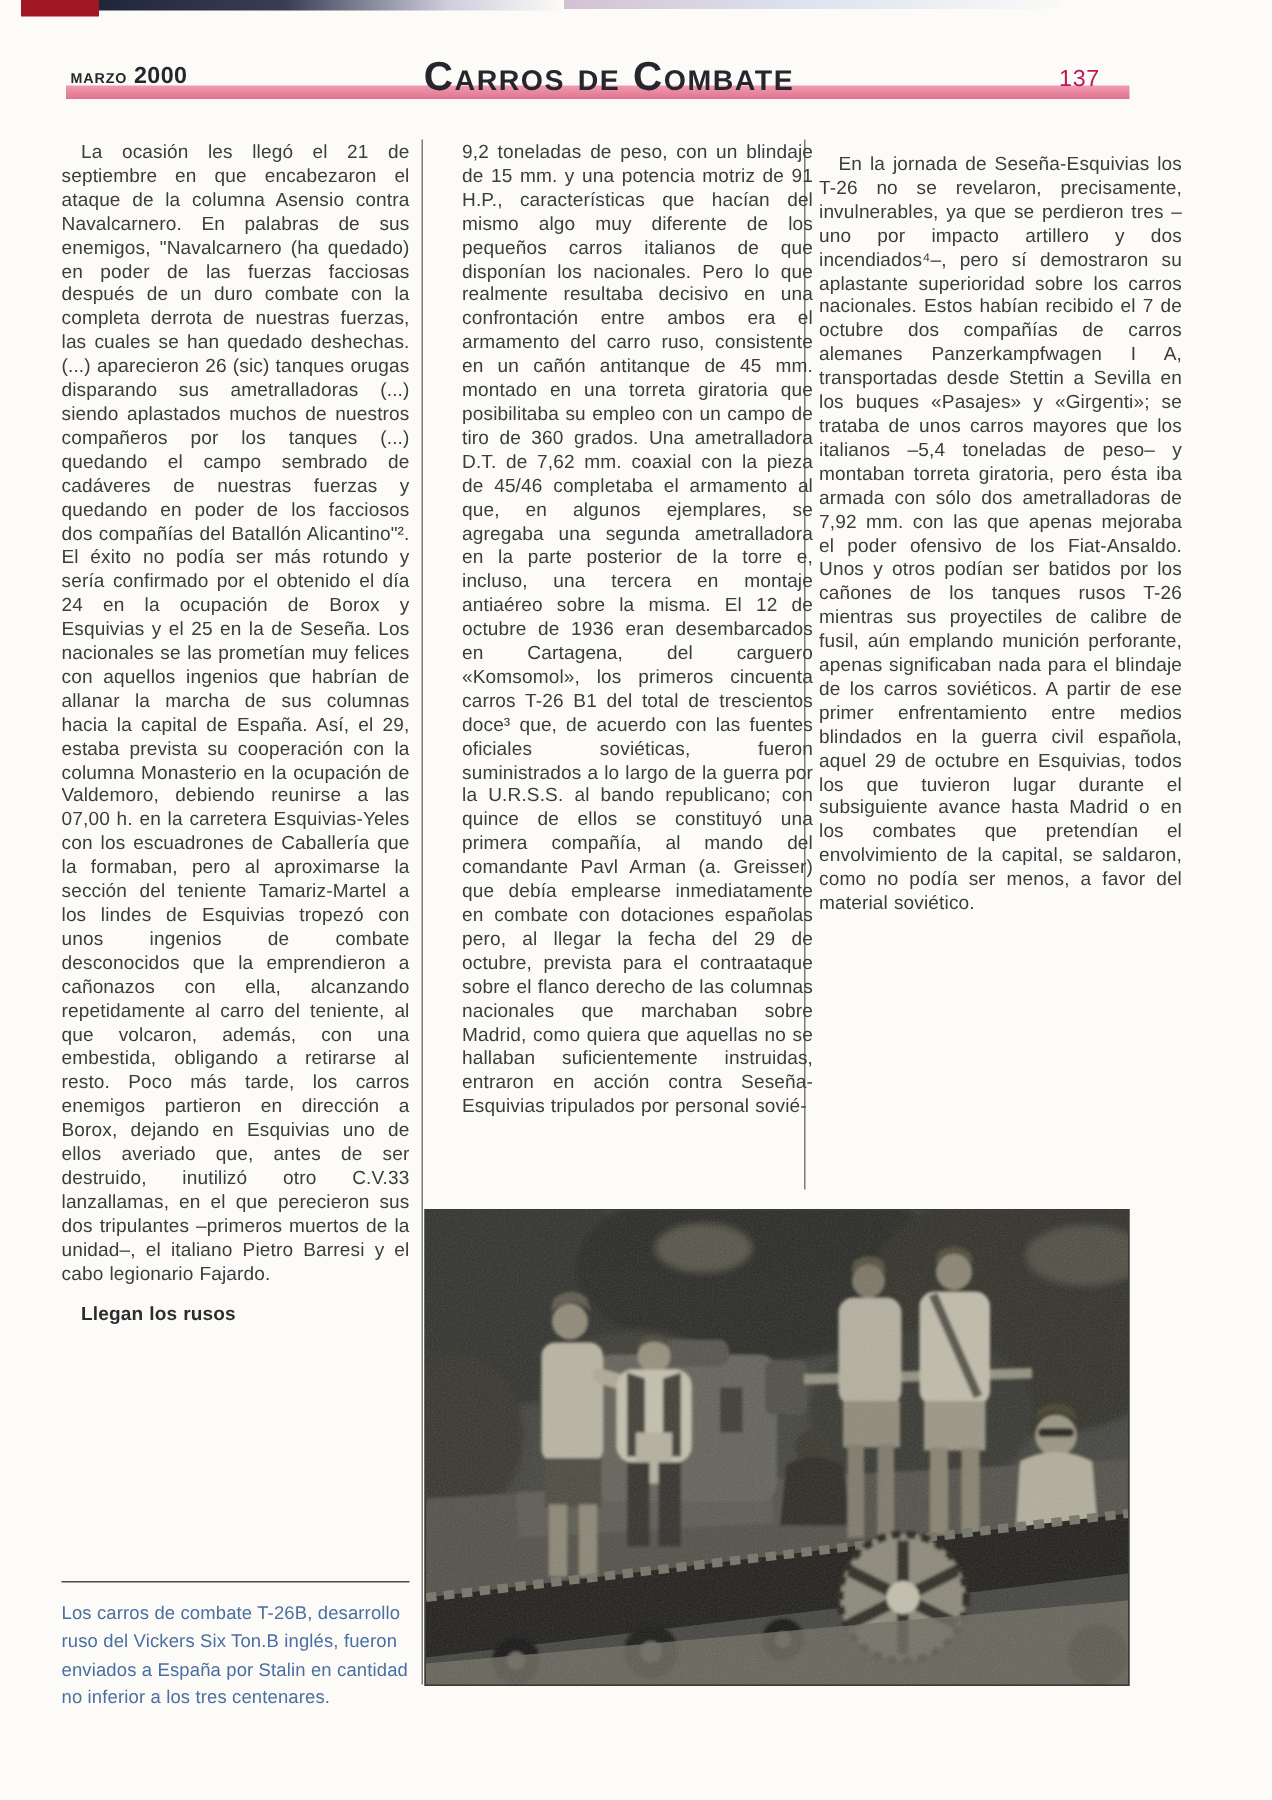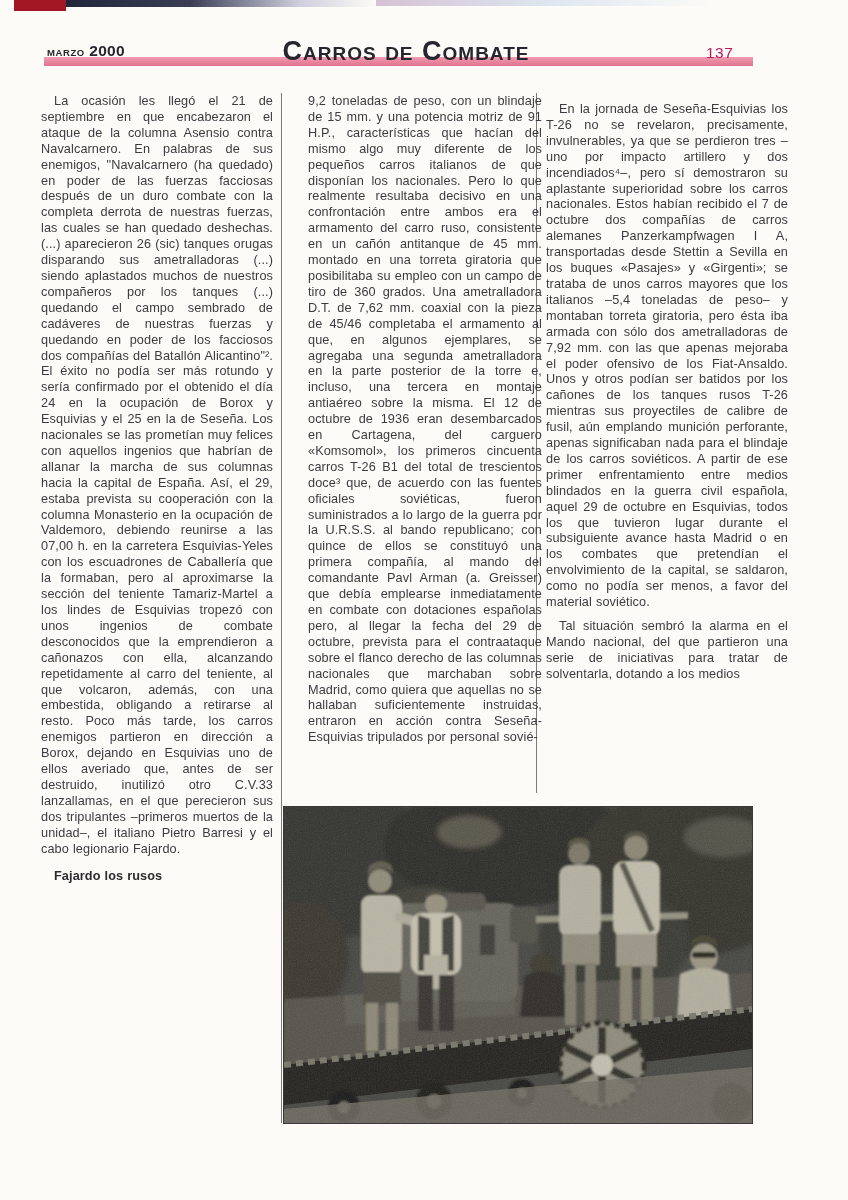--- a/index.html
+++ b/index.html
@@ -63,30 +63,29 @@
     <span class="y">2000</span>
   </div>
   <div class="title">Carros de Combate</div>
   <div class="pagenum">137</div>
 
   <div class="vrule vrule1"></div>
   <div class="vrule vrule2"></div>
 
   <div class="col col1">
     <p class="indent"><span>La ocasión les llegó el 21 de septiembre en que encabezaron el ataque de la columna Asensio contra Navalcarnero. En palabras de sus enemigos, "</span><span class="it">Navalcarnero (ha quedado) en poder de las fuerzas facciosas después de un duro combate con la completa derrota de nuestras fuerzas, las cuales se han quedado deshechas. (...) aparecieron 26 (sic) tanques orugas disparando sus ametralladoras (...) siendo aplastados muchos de nuestros compañeros por los tanques (...) quedando el campo sembrado de cadáveres de nuestras fuerzas y quedando en poder de los facciosos dos compañías del Batallón Alicantino</span><span>"². El éxito no podía ser más rotundo y sería confirmado por el obtenido el día 24 en la ocupación de Borox y Esquivias y el 25 en la de Seseña. Los nacionales se las prometían muy felices con aquellos ingenios que habrían de allanar la marcha de sus columnas hacia la capital de España. Así, el 29, estaba prevista su cooperación con la columna Monasterio en la ocupación de Valdemoro, debiendo reunirse a las 07,00 h. en la carretera Esquivias-Yeles con los escuadrones de Caballería que la formaban, pero al aproximarse la sección del teniente Tamariz-Martel a los lindes de Esquivias tropezó con unos ingenios de combate desconocidos que la emprendieron a cañonazos con ella, alcanzando repetidamente al carro del teniente, al que volcaron, además, con una embestida, obligando a retirarse al resto. Poco más tarde, los carros enemigos partieron en dirección a Borox, dejando en Esquivias uno de ellos averiado que, antes de ser destruido, inutilizó otro C.V.33 lanzallamas, en el que perecieron sus dos tripulantes –primeros muertos de la unidad–, el italiano Pietro Barresi y el cabo legionario Fajardo.</span></p>
-    <p class="subhead">Fajardo los rusos</p>
+    <p class="subhead">Llegan los rusos</p>
   </div>
 
   <div class="col col2">
     <p><span>9,2 toneladas de peso, con un blindaje de 15 mm. y una potencia motriz de 91 H.P., características que hacían del mismo algo muy diferente de los pequeños carros italianos de que disponían los nacionales. Pero lo que realmente resultaba decisivo en una confrontación entre ambos era el armamento del carro ruso, consistente en un cañón antitanque de 45 mm. montado en una torreta giratoria que posibilitaba su empleo con un campo de tiro de 360 grados. Una ametralladora D.T. de 7,62 mm. coaxial con la pieza de 45/46 completaba el armamento al que, en algunos ejemplares, se agregaba una segunda ametralladora en la parte posterior de la torre e, incluso, una tercera en montaje antiaéreo sobre la misma. El 12 de octubre de 1936 eran desembarcados en Cartagena, del carguero «</span><span class="it">Komsomol</span><span>», los primeros cincuenta carros T-26 B1 del total de trescientos doce³ que, de acuerdo con las fuentes oficiales soviéticas, fueron suministrados a lo largo de la guerra por la U.R.S.S. al bando republicano; con quince de ellos se constituyó una primera compañía, al mando del comandante Pavl Arman (a. Greisser) que debía emplearse inmediatamente en combate con dotaciones españolas pero, al llegar la fecha del 29 de octubre, prevista para el contraataque sobre el flanco derecho de las columnas nacionales que marchaban sobre Madrid, como quiera que aquellas no se hallaban suficientemente instruidas, entraron en acción contra Seseña-Esquivias tripulados por personal sovié-</span></p>
   </div>
 
   <div class="col col3">
     <p class="indent pgap"><span>En la jornada de Seseña-Esquivias los T-26 no se revelaron, precisamente, </span><span class="it">invulnerables</span><span>, ya que se perdieron tres –uno por impacto artillero y dos incendiados⁴–, pero sí demostraron su aplastante superioridad sobre los carros nacionales. Estos habían recibido el 7 de octubre dos compañías de carros alemanes </span><span class="it">Panzerkampfwagen I A</span><span>, transportadas desde Stettin a Sevilla en los buques «</span><span class="it">Pasajes</span><span>» y «</span><span class="it">Girgenti</span><span>»; se trataba de unos carros mayores que los italianos –5,4 toneladas de peso– y montaban torreta giratoria, pero ésta iba armada con sólo dos ametralladoras de 7,92 mm. con las que apenas mejoraba el poder ofensivo de los Fiat-Ansaldo. Unos y otros podían ser batidos por los cañones de los tanques rusos T-26 mientras sus proyectiles de calibre de fusil, aún emplando munición perforante, apenas significaban nada para el blindaje de los carros soviéticos. A partir de ese primer enfrentamiento entre medios blindados en la guerra civil española, aquel 29 de octubre en Esquivias, todos los que tuvieron lugar durante el subsiguiente avance hasta Madrid o en los combates que pretendían el envolvimiento de la capital, se saldaron, como no podía ser menos, a favor del material soviético.</span></p>
-    <p class="indent pgap">Tal situación sembró la alarma en el Mando nacional, del que partieron una serie de iniciativas para tratar de solventarla, dotando a los medios</p>
   </div>
 
   <div class="photo">
     <svg viewBox="0 0 468 316" preserveAspectRatio="none">
       <defs>
         <filter id="soft" x="-20%" y="-20%" width="140%" height="140%">
           <feGaussianBlur stdDeviation="1.2"></feGaussianBlur>
         </filter>
         <filter id="soft2" x="-20%" y="-20%" width="140%" height="140%">
           <feGaussianBlur stdDeviation="2.5"></feGaussianBlur>
@@ -187,14 +186,15 @@
           <circle cx="238" cy="286" r="5" fill="#6b695e"></circle>
         <circle cx="448" cy="296" r="20" fill="#1d1c18"></circle>
       </g>
 
       <path d="M0 302 L468 260 L468 316 L0 316 Z" fill="#6f6d61" opacity="0.8"></path>
 
       <rect width="468" height="316" filter="url(#grain)" opacity="0.5"></rect>
     </svg>
   </div>
 
+  <div class="caption">Los carros de combate T-26B, desarrollo ruso del Vickers Six Ton.B inglés, fueron enviados a España por Stalin en cantidad no inferior a los tres centenares.</div>
 
 </div>
 
 </body></html>

